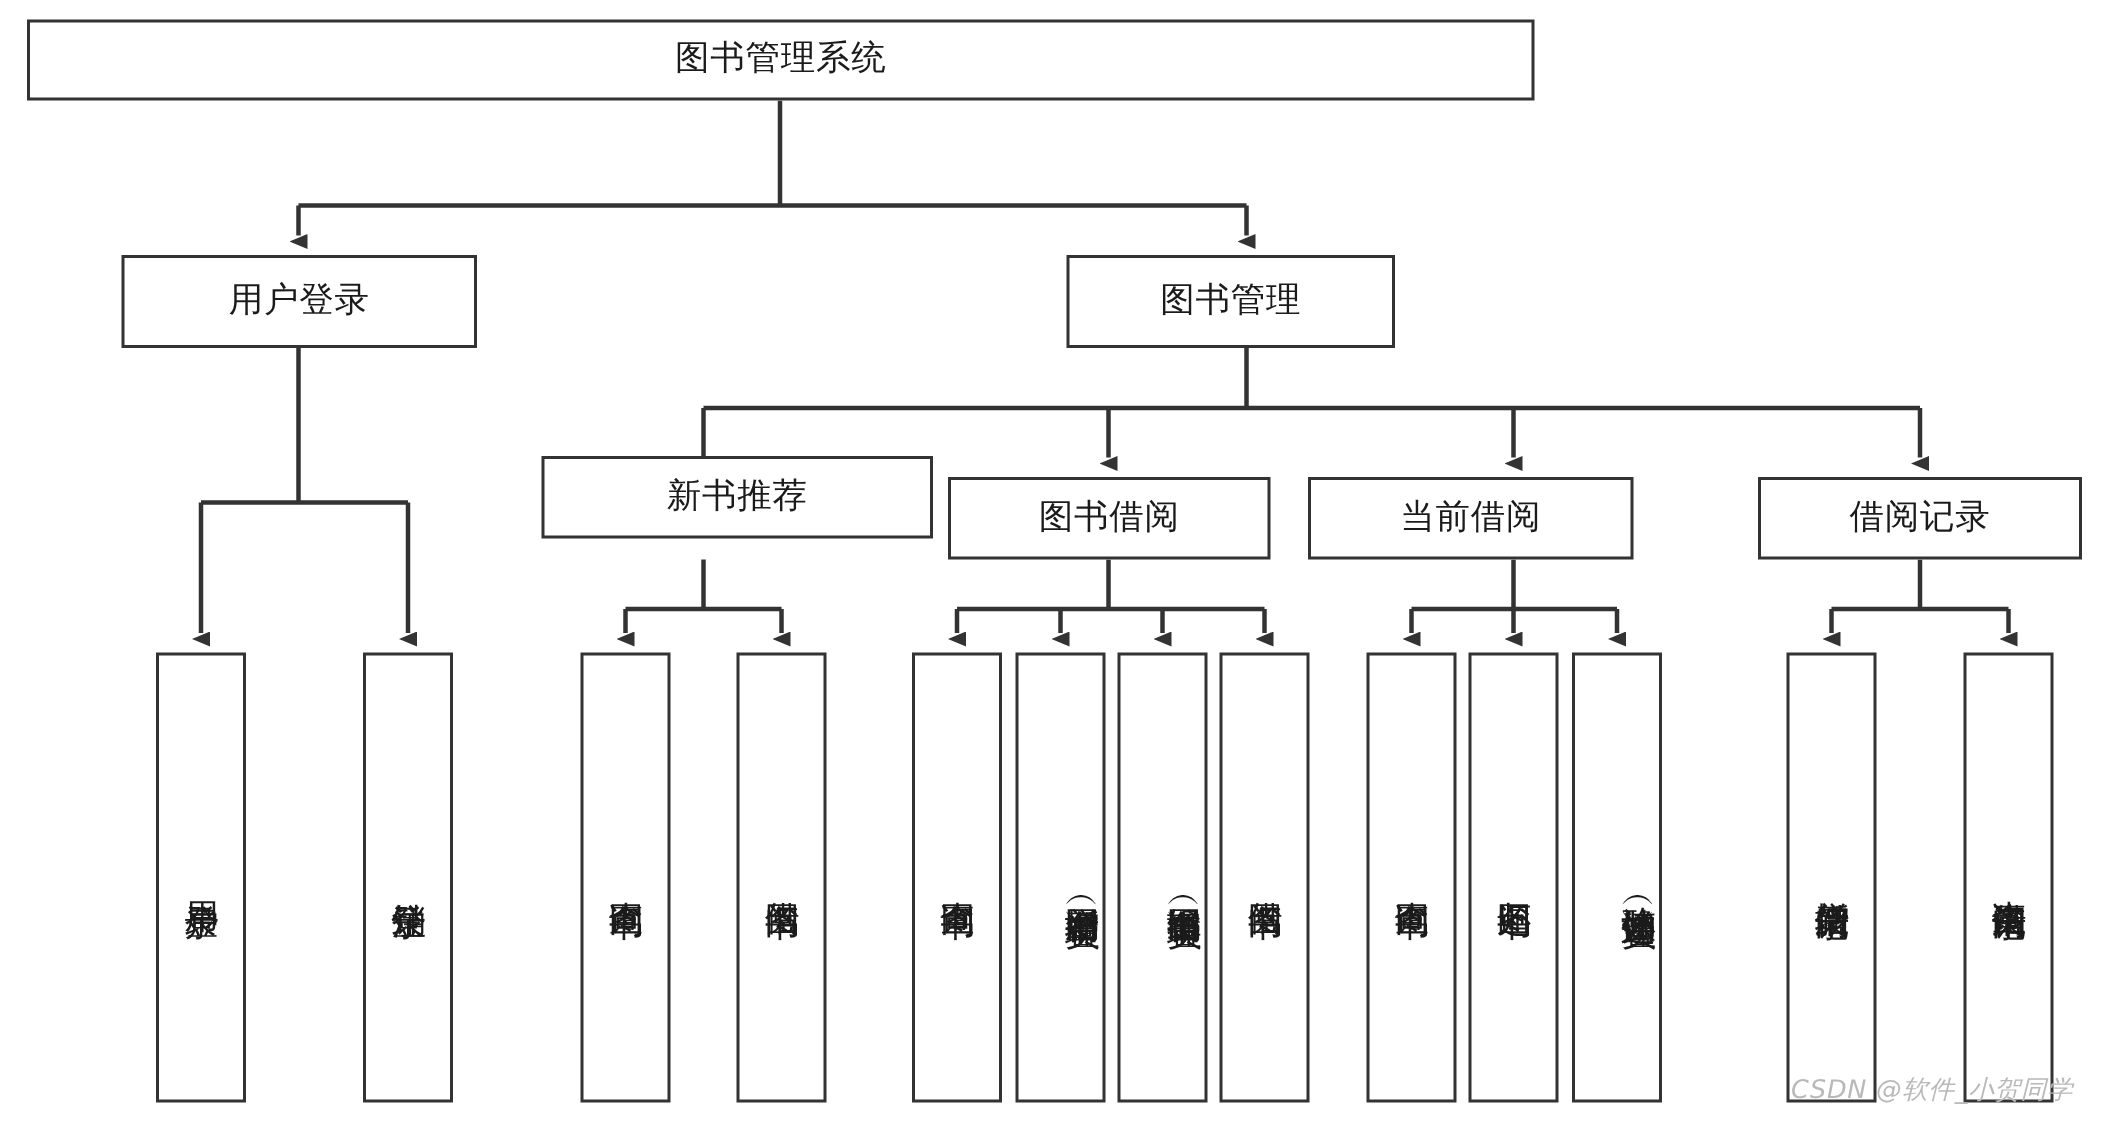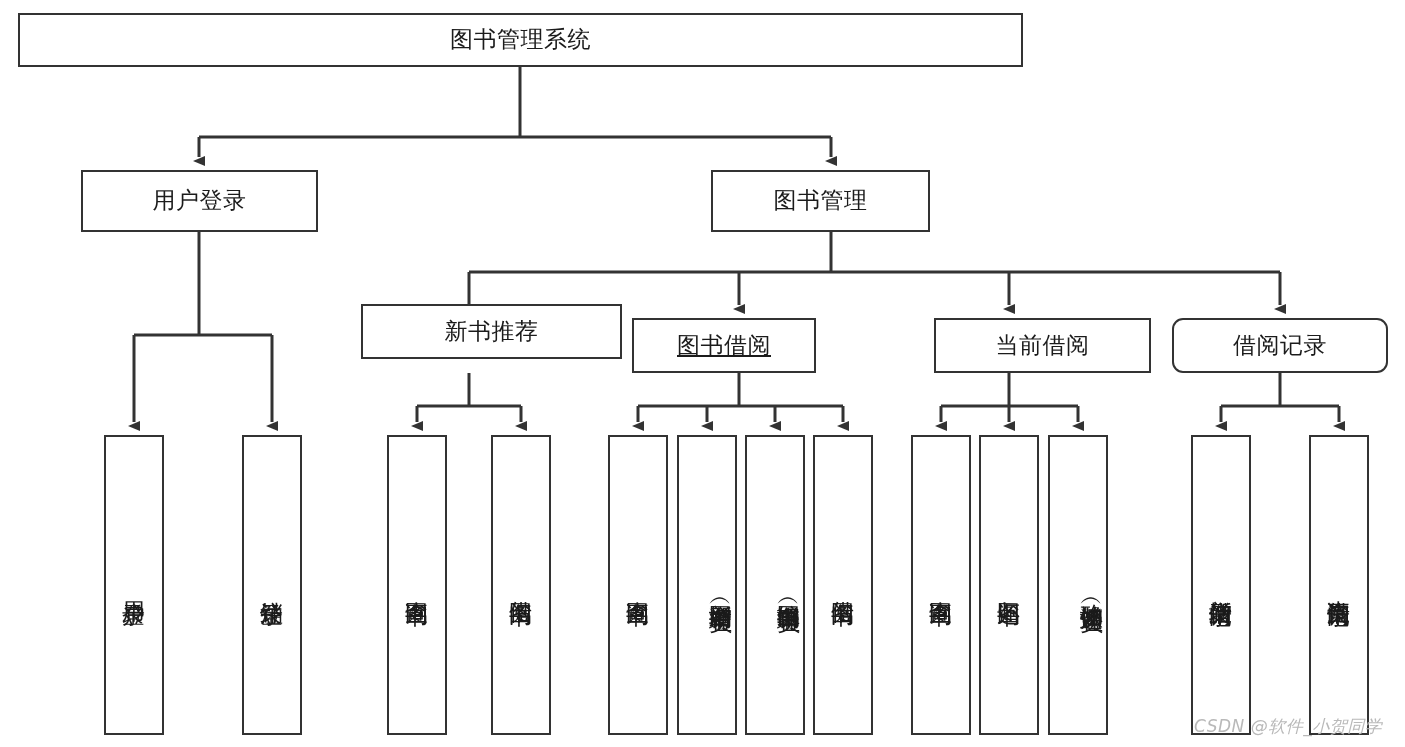--- a/index.html
+++ b/index.html
@@ -117,23 +117,23 @@
       <path d="M1339,406 L1339,422" marker-end="url(#arrow)"></path>
     </g>
   </svg>
 
   <div class="node node-h" style="left:18px; top:13px; width:1005px; height:54px;">图书管理系统</div>
 
   <div class="node node-h" style="left:81px; top:170px; width:237px; height:62px;">用户登录</div>
   <div class="node node-h" style="left:711px; top:170px; width:219px; height:62px;">图书管理</div>
 
   <div class="node node-h" style="left:361px; top:304px; width:261px; height:55px;">新书推荐</div>
-  <div class="node node-h" style="left:632px; top:318px; width:184px; height:55px;text-decoration:underline;">图书借阅</div>
-  <div class="node node-h" style="left:934px; top:318px; width:217px; height:55px;">当前借阅</div>
-  <div class="node node-h" style="left:1172px; top:318px; width:216px; height:55px;border-radius:11px;">借阅记录</div>
+  <div class="node node-h" style="left:632px; top:318px; width:215px; height:55px;">图书借阅</div>
+  <div class="node node-h" style="left:872px; top:318px; width:217px; height:55px;">当前借阅</div>
+  <div class="node node-h" style="left:1172px; top:318px; width:216px; height:55px;">借阅记录</div>
 
   <div class="node node-v tall" style="left:104px; top:435px; width:60px; height:300px;">用户登录</div>
   <div class="node node-v tall" style="left:242px; top:435px; width:60px; height:300px;">注销登录</div>
 
   <div class="node node-v tall" style="left:387px; top:435px; width:60px; height:300px;">查询图书</div>
   <div class="node node-v tall" style="left:491px; top:435px; width:60px; height:300px;">借阅图书</div>
 
   <div class="node node-v tall" style="left:608px; top:435px; width:60px; height:300px;">查询图书</div>
   <div class="node node-v" style="left:677px; top:435px; width:60px; height:300px;">新增图书（管理员）</div>
   <div class="node node-v" style="left:745px; top:435px; width:60px; height:300px;">编辑图书（管理员）</div>

